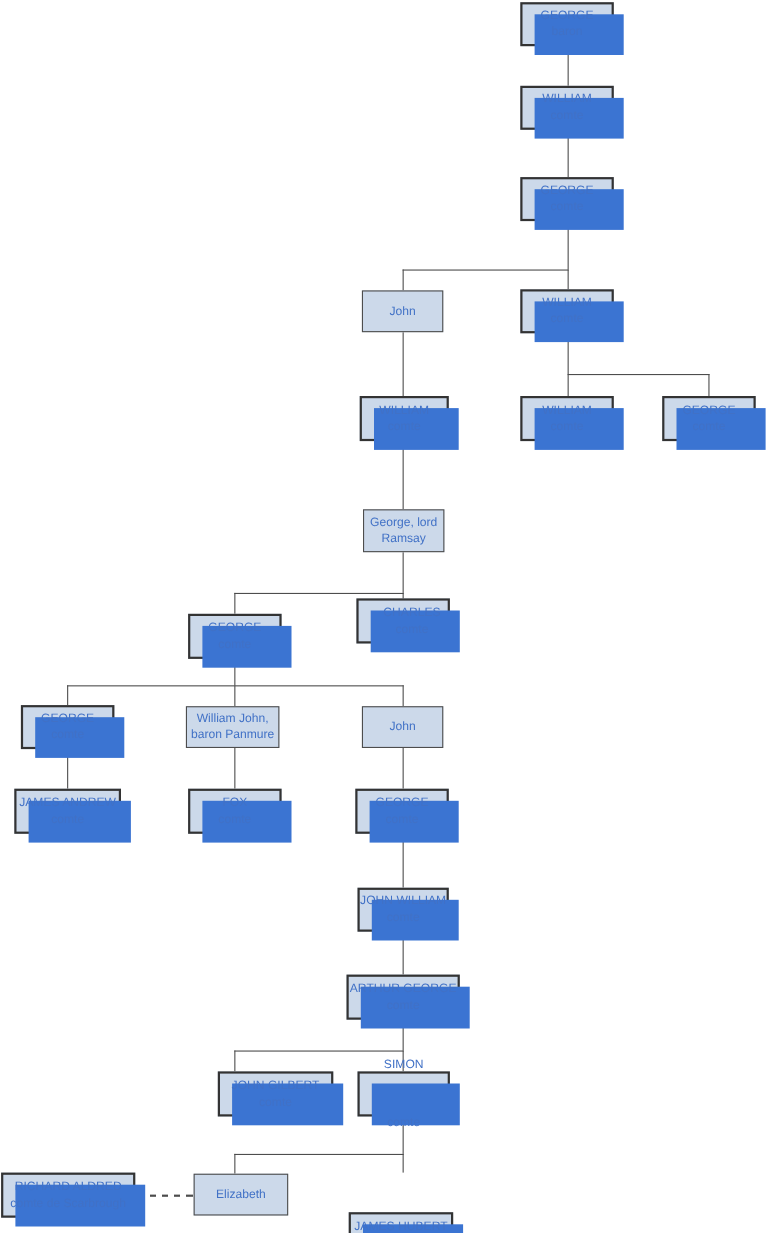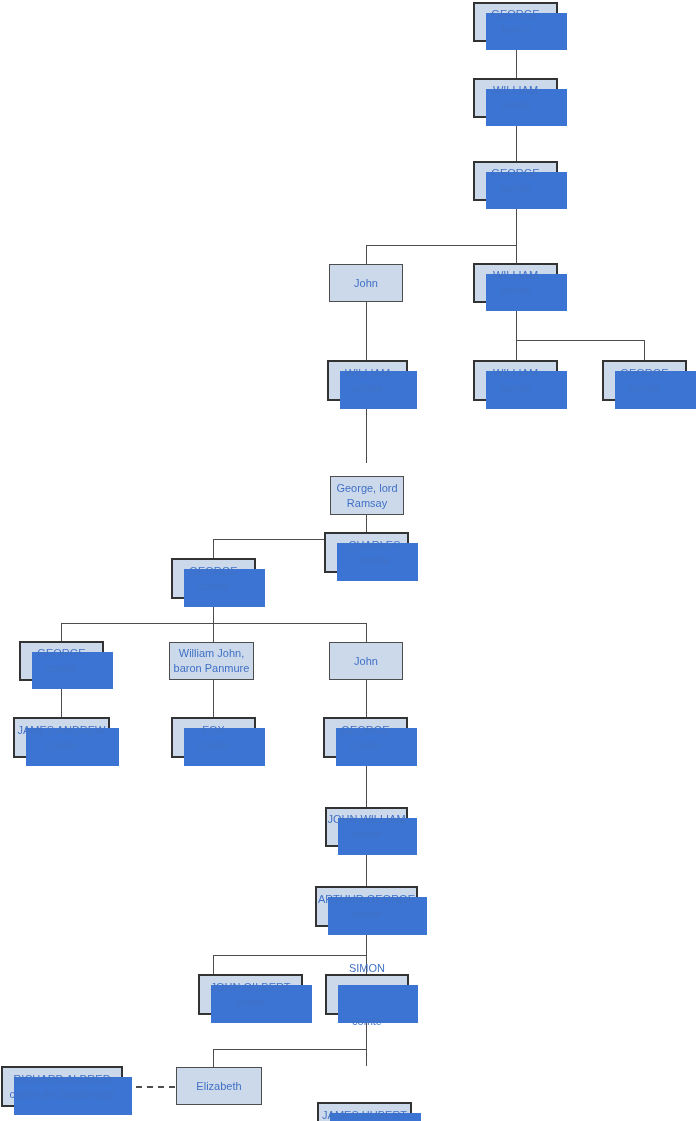--- a/index.html
+++ b/index.html
@@ -139,29 +139,29 @@
       <span class="title">comte</span>
     </div>
     <div class="node shadowed" style="left: 473px; top: 360px; width: 85px; height: 41px;">
       <span class="name">WILLIAM</span>
       <span class="title">comte</span>
     </div>
     <div class="node shadowed" style="left: 602px; top: 360px; width: 85px; height: 41px;">
       <span class="name">GEORGE</span>
       <span class="title">comte</span>
     </div>
-    <div class="node" style="left: 330px; top: 463px; width: 74px; height: 39px; margin-top: 13px;">
+    <div class="node" style="left: 330px; top: 463px; width: 74px; height: 39px;">
       <span class="name">George, lord</span>
       <span class="title">Ramsay</span>
     </div>
     <div class="node shadowed" style="left: 171px; top: 558px; width: 85px; height: 41px;">
       <span class="name">GEORGE</span>
       <span class="title">comte</span>
     </div>
-    <div class="node shadowed" style="left: 324px; top: 532px; width: 85px; height: 41px; padding-left: 16px;">
+    <div class="node shadowed" style="left: 324px; top: 544px; width: 85px; height: 41px; padding-left: 16px;">
       <span class="name">CHARLES</span>
       <span class="title">comte</span>
     </div>
     <div class="node shadowed" style="left: 19px; top: 641px; width: 85px; height: 40px;">
       <span class="name">GEORGE</span>
       <span class="title">comte</span>
     </div>
     <div class="node" style="left: 169px; top: 642px; width: 85px; height: 38px;">
       <span class="name">William John,</span>
       <span class="title">baron Panmure</span>

